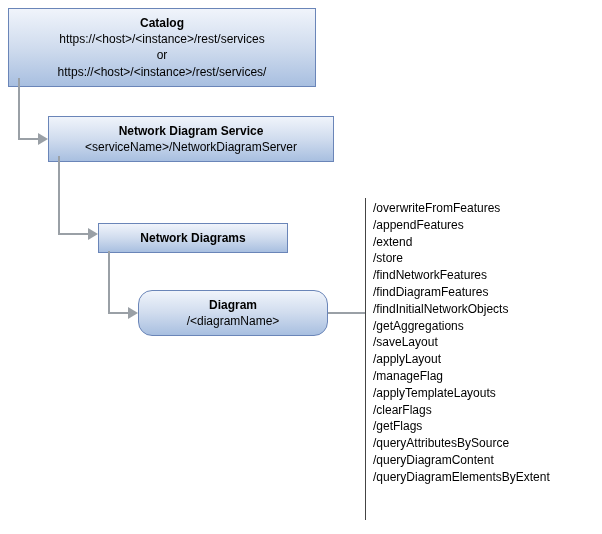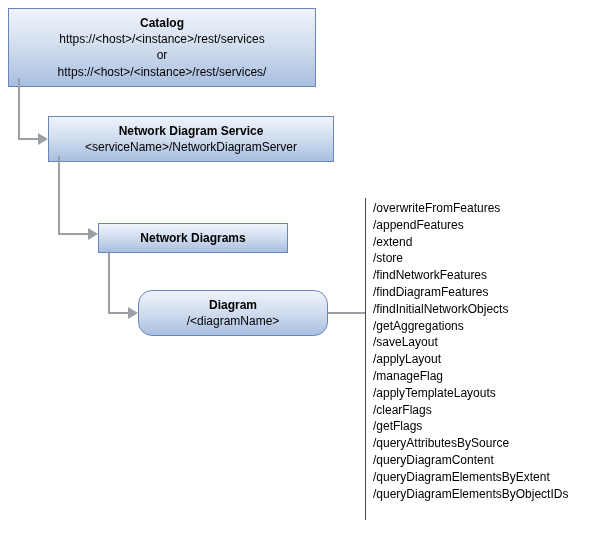--- a/index.html
+++ b/index.html
@@ -107,14 +107,13 @@
   <div>/getAggregations</div>
   <div>/saveLayout</div>
   <div>/applyLayout</div>
   <div>/manageFlag</div>
   <div>/applyTemplateLayouts</div>
   <div>/clearFlags</div>
   <div>/getFlags</div>
   <div>/queryAttributesBySource</div>
   <div>/queryDiagramContent</div>
   <div>/queryDiagramElementsByExtent</div>
-  <div>/queryDiagramElementsByObjectIDs</div>
 </div>
 
 </body></html>

